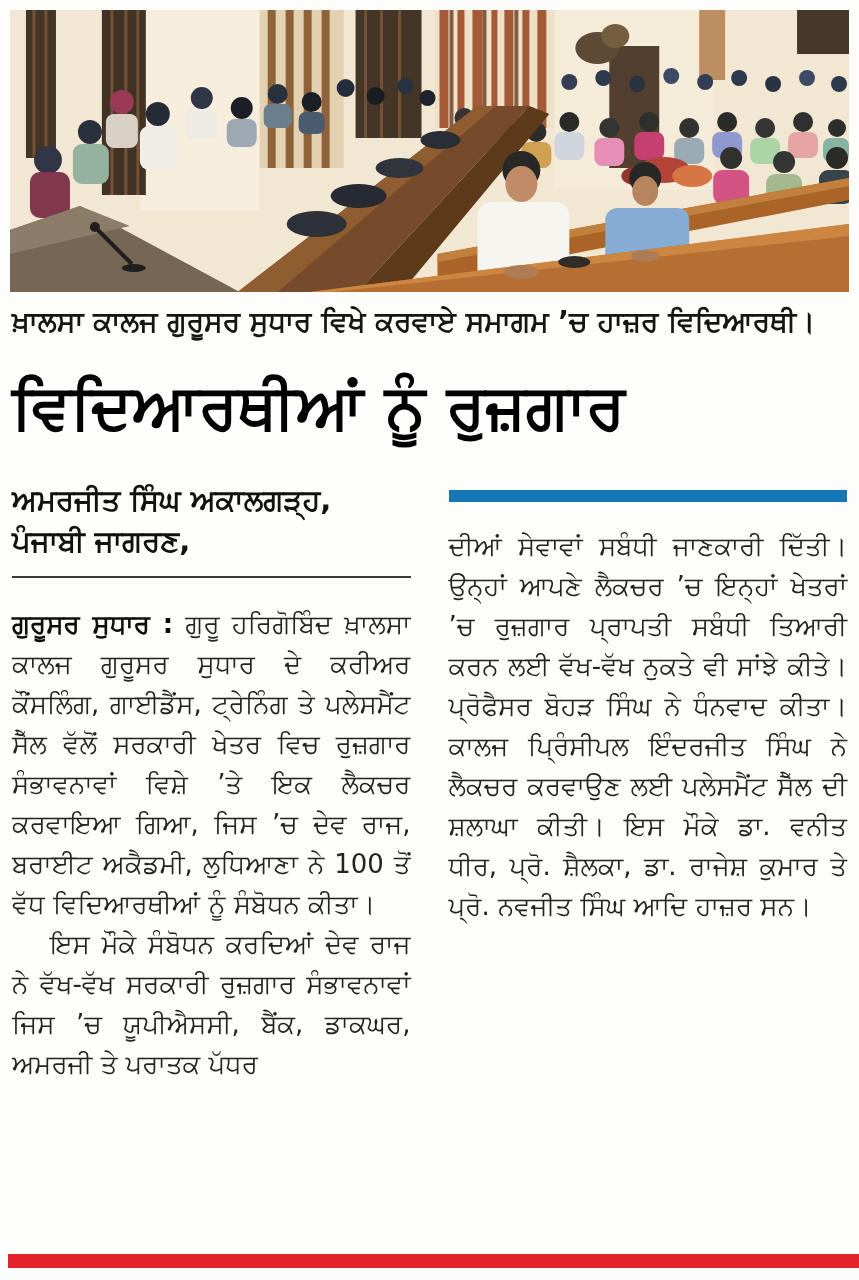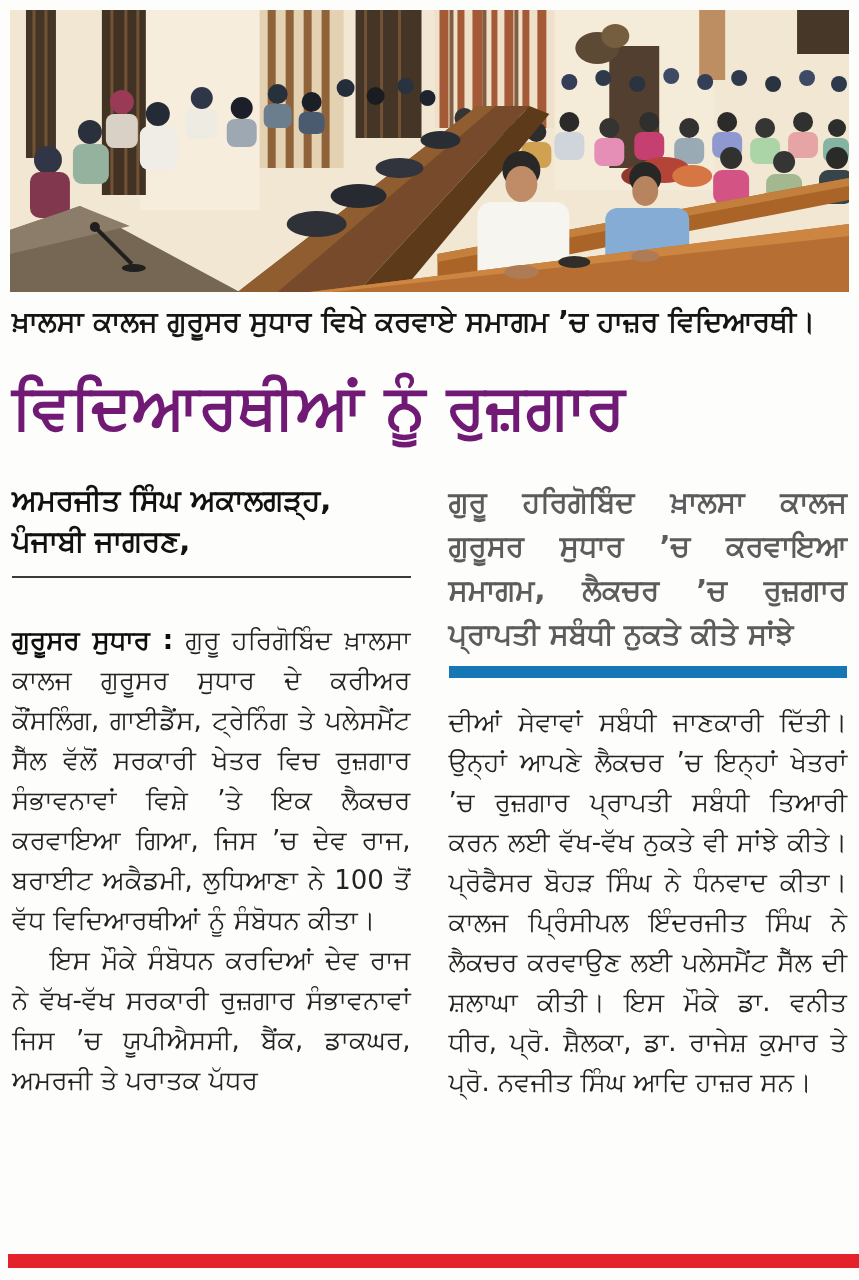--- a/index.html
+++ b/index.html
@@ -23,21 +23,21 @@
     font-size:28px;
     font-weight:bold;
     color:#151515;
     line-height:1.3;
     white-space:nowrap;
   }
   .headline{
     margin:14px 12px 0 12px;
     font-size:62px;
     font-weight:bold;
-    color:#701a75;
+    color:#000000;
     line-height:1.7;
     letter-spacing:0;
   }
   .cols{
     display:flex;
     gap:38px;
     margin:20px 12px 0 12px;
   }
   .col{flex:1;min-width:0;}
   .byline{
@@ -51,21 +51,21 @@
     border-top:2px solid var(--rule_gray,#3a3a3a);
     margin:14px 0 0 0;
   }
   .body-text{
     font-size:26px;
     line-height:1.54;
     text-align:justify;
     color:#232323;
     margin:0;
   }
-  .para1{margin-top:42px;}
+  .para1{margin-top:26px;}
   .para2{text-indent:38px;}
   .lead{font-weight:bold;color:#0d0d0d;}
   .standfirst{
     font-size:29px;
     font-weight:bold;
     color:var(--standfirst_gray,#5c5c5c);
     line-height:1.52;
     text-align:justify;
   }
   .blue-bar{
@@ -276,21 +276,20 @@
   <div class="cols">
 
     <div class="col">
       <div class="byline">ਅਮਰਜੀਤ ਸਿੰਘ ਅਕਾਲਗੜ੍ਹ, ਪੰਜਾਬੀ ਜਾਗਰਣ,</div>
       <hr class="byline-rule">
       <p class="body-text para1"><span class="lead">ਗੁਰੂਸਰ ਸੁਧਾਰ :</span> <span>ਗੁਰੂ ਹਰਿਗੋਬਿੰਦ ਖ਼ਾਲਸਾ ਕਾਲਜ ਗੁਰੂਸਰ ਸੁਧਾਰ ਦੇ ਕਰੀਅਰ ਕੌਂਸਲਿੰਗ, ਗਾਈਡੈਂਸ, ਟ੍ਰੇਨਿੰਗ ਤੇ ਪਲੇਸਮੈਂਟ ਸੈੱਲ ਵੱਲੋਂ ਸਰਕਾਰੀ ਖੇਤਰ ਵਿਚ ਰੁਜ਼ਗਾਰ ਸੰਭਾਵਨਾਵਾਂ ਵਿਸ਼ੇ ’ਤੇ ਇਕ ਲੈਕਚਰ ਕਰਵਾਇਆ ਗਿਆ, ਜਿਸ ’ਚ ਦੇਵ ਰਾਜ, ਬਰਾਈਟ ਅਕੈਡਮੀ, ਲੁਧਿਆਣਾ ਨੇ 100 ਤੋਂ ਵੱਧ ਵਿਦਿਆਰਥੀਆਂ ਨੂੰ ਸੰਬੋਧਨ ਕੀਤਾ।</span></p>
       <p class="body-text para2">ਇਸ ਮੌਕੇ ਸੰਬੋਧਨ ਕਰਦਿਆਂ ਦੇਵ ਰਾਜ ਨੇ ਵੱਖ-ਵੱਖ ਸਰਕਾਰੀ ਰੁਜ਼ਗਾਰ ਸੰਭਾਵਨਾਵਾਂ ਜਿਸ ’ਚ ਯੂਪੀਐਸਸੀ, ਬੈਂਕ, ਡਾਕਘਰ, ਅਮਰਜੀ ਤੇ ਪਰਾਤਕ ਪੱਧਰ</p>
     </div>
 
     <div class="col">
-      <div class="standfirst">ਗੁਰੂ ਹਰਿਗੋਬਿੰਦ ਖ਼ਾਲਸਾ ਕਾਲਜ ਗੁਰੂਸਰ ਸੁਧਾਰ ’ਚ ਕਰਵਾਇਆ ਸਮਾਗਮ, ਲੈਕਚਰ ’ਚ ਰੁਜ਼ਗਾਰ ਪ੍ਰਾਪਤੀ ਸਬੰਧੀ ਨੁਕਤੇ ਕੀਤੇ ਸਾਂਝੇ</div>
       <div class="blue-bar"></div>
       <p class="body-text rbody">ਦੀਆਂ ਸੇਵਾਵਾਂ ਸਬੰਧੀ ਜਾਣਕਾਰੀ ਦਿੱਤੀ। ਉਨ੍ਹਾਂ ਆਪਣੇ ਲੈਕਚਰ ’ਚ ਇਨ੍ਹਾਂ ਖੇਤਰਾਂ ’ਚ ਰੁਜ਼ਗਾਰ ਪ੍ਰਾਪਤੀ ਸਬੰਧੀ ਤਿਆਰੀ ਕਰਨ ਲਈ ਵੱਖ-ਵੱਖ ਨੁਕਤੇ ਵੀ ਸਾਂਝੇ ਕੀਤੇ। ਪ੍ਰੋਫੈਸਰ ਬੋਹੜ ਸਿੰਘ ਨੇ ਧੰਨਵਾਦ ਕੀਤਾ। ਕਾਲਜ ਪ੍ਰਿੰਸੀਪਲ ਇੰਦਰਜੀਤ ਸਿੰਘ ਨੇ ਲੈਕਚਰ ਕਰਵਾਉਣ ਲਈ ਪਲੇਸਮੈਂਟ ਸੈੱਲ ਦੀ ਸ਼ਲਾਘਾ ਕੀਤੀ। ਇਸ ਮੌਕੇ ਡਾ. ਵਨੀਤ ਧੀਰ, ਪ੍ਰੋ. ਸ਼ੈਲਕਾ, ਡਾ. ਰਾਜੇਸ਼ ਕੁਮਾਰ ਤੇ ਪ੍ਰੋ. ਨਵਜੀਤ ਸਿੰਘ ਆਦਿ ਹਾਜ਼ਰ ਸਨ।</p>
     </div>
 
   </div>
 
   <div class="red-bar"></div>
 
 </div>
 

